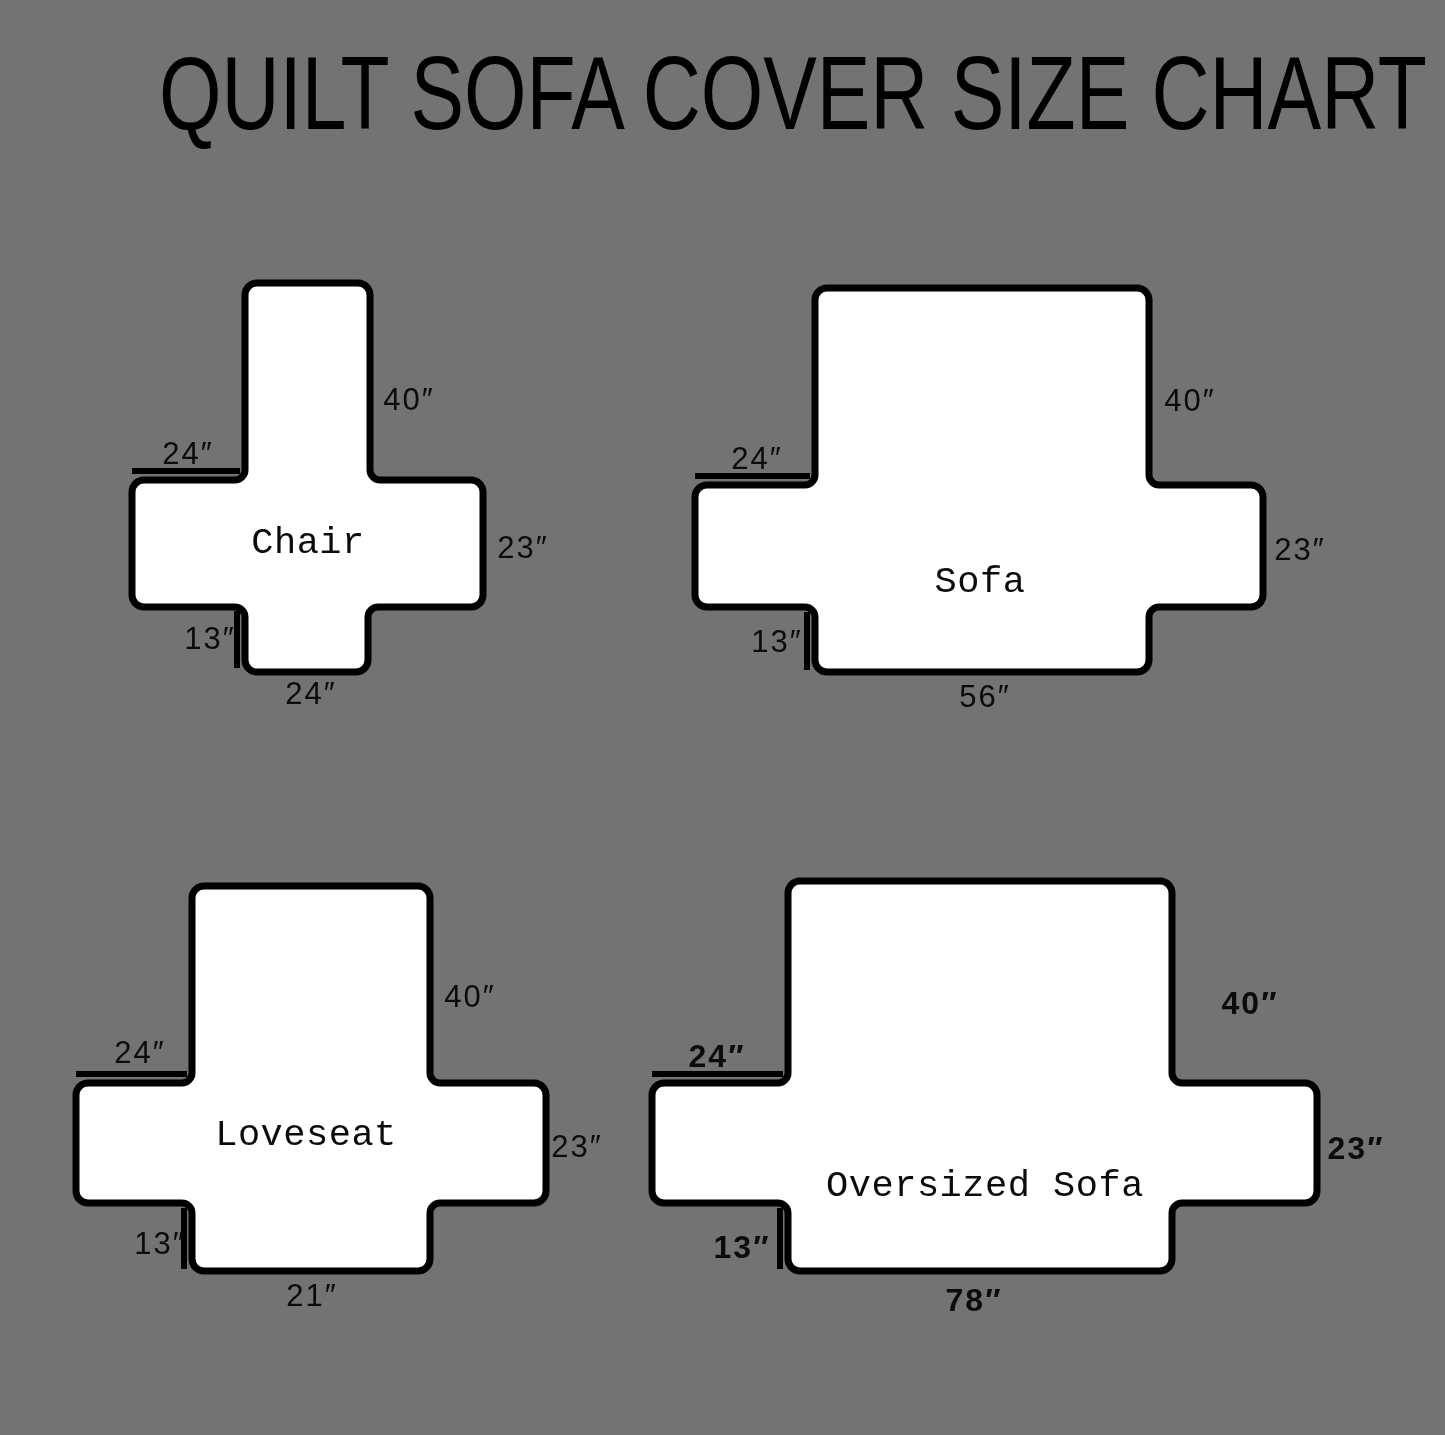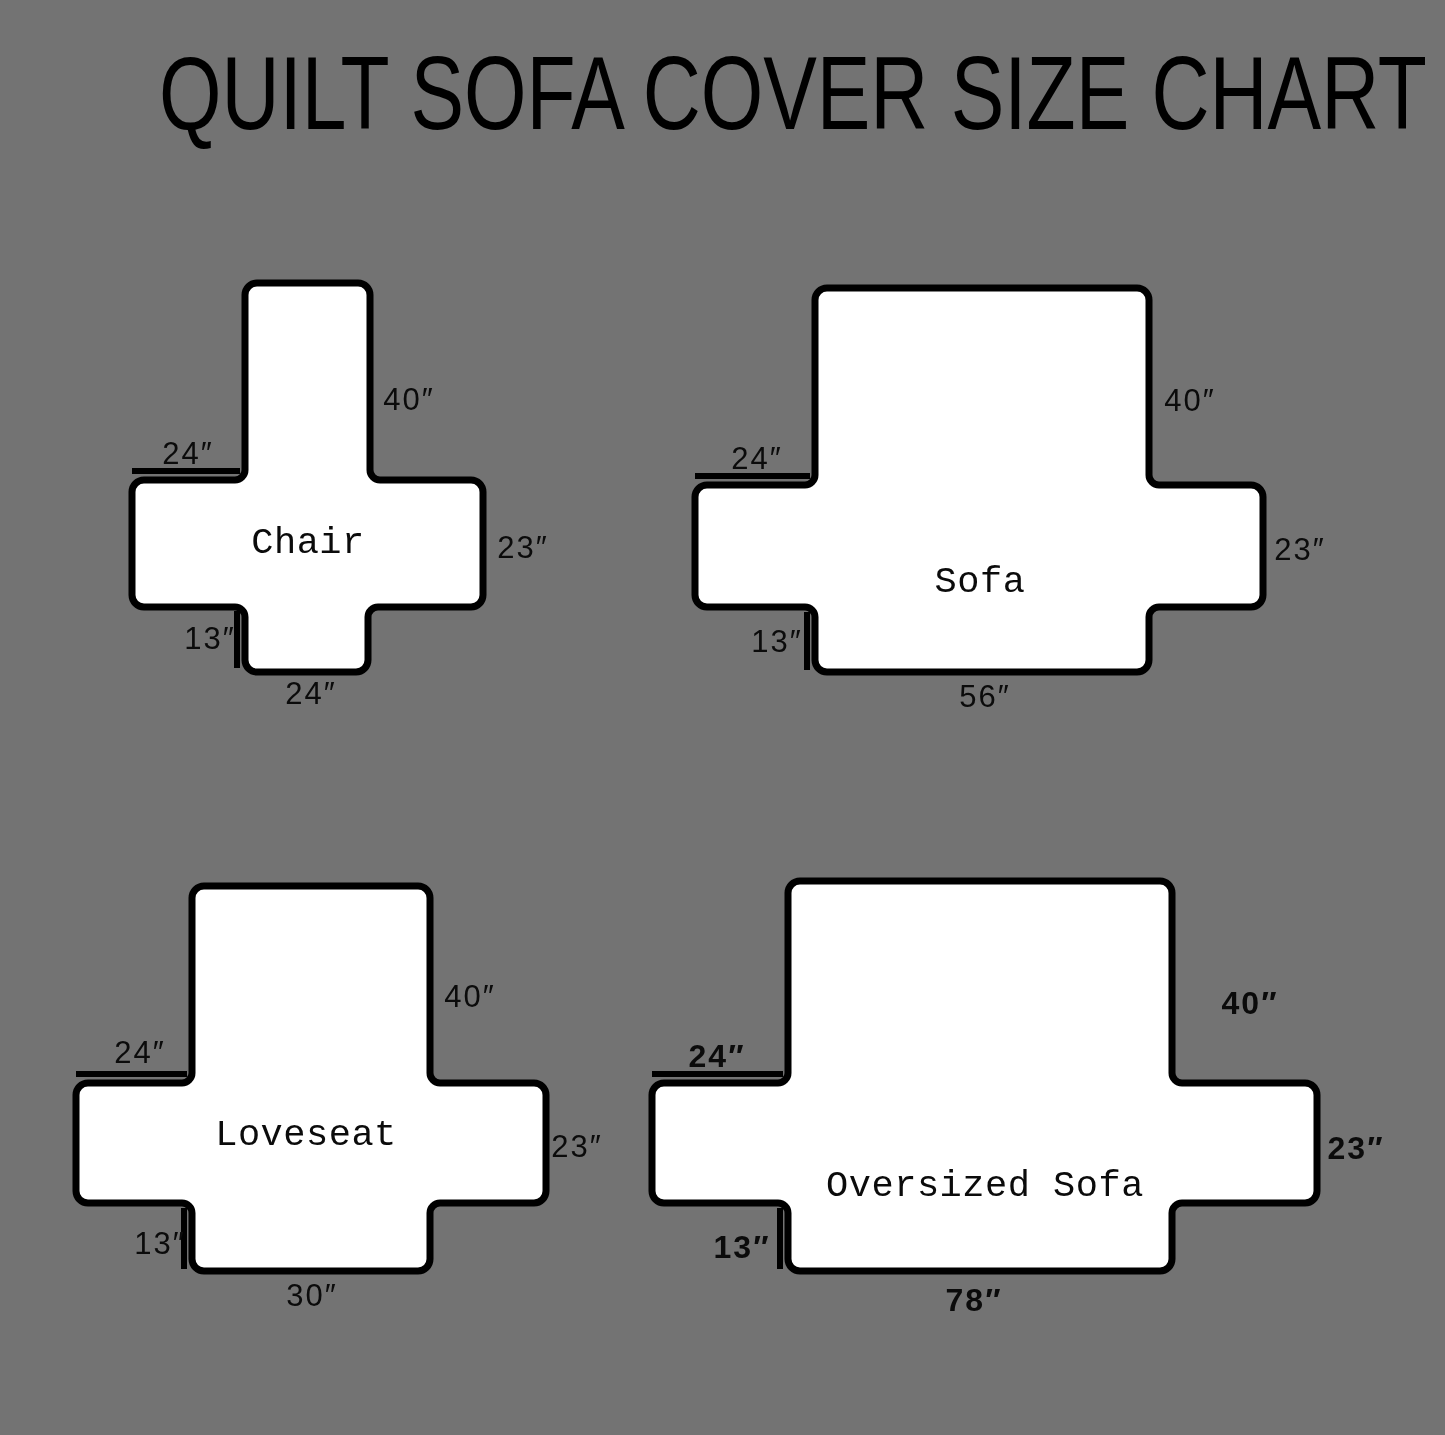--- a/index.html
+++ b/index.html
@@ -69,21 +69,21 @@
     <svg width="600" height="450" viewBox="0 0 600 450">
       <path class="outline" d="M 144 16 L 358 16 A 12 12 0 0 1 370 28 L 370 203 A 10 10 0 0 0 380 213 L 474 213 A 12 12 0 0 1 486 225 L 486 321 A 12 12 0 0 1 474 333 L 380 333 A 10 10 0 0 0 370 343 L 370 389 A 12 12 0 0 1 358 401 L 144 401 A 12 12 0 0 1 132 389 L 132 343 A 10 10 0 0 0 122 333 L 28 333 A 12 12 0 0 1 16 321 L 16 225 A 12 12 0 0 1 28 213 L 122 213 A 10 10 0 0 0 132 203 L 132 28 A 12 12 0 0 1 144 16 Z"></path>
       <line class="tick" x1="16" y1="204" x2="127" y2="204"></line>
       <line class="tick" x1="124" y1="338" x2="124" y2="399"></line>
     </svg>
     <span class="dim" style="left:410px;top:127px;">40″</span>
     <span class="dim" style="left:80px;top:183px;">24″</span>
     <span class="name" style="left:246px;top:265px;">Loveseat</span>
     <span class="dim" style="left:517px;top:277px;">23″</span>
     <span class="dim" style="left:100px;top:374px;">13″</span>
-    <span class="dim" style="left:252px;top:426px;">30″</span>
+    <span class="dim" style="left:252px;top:426px;">21″</span>
   </figure>
 
   <figure class="diagram diagram-oversized">
     <svg width="780" height="450" viewBox="0 0 780 450">
       <path class="outline" d="M 160 11 L 520 11 A 12 12 0 0 1 532 23 L 532 203 A 10 10 0 0 0 542 213 L 665 213 A 12 12 0 0 1 677 225 L 677 321 A 12 12 0 0 1 665 333 L 542 333 A 10 10 0 0 0 532 343 L 532 389 A 12 12 0 0 1 520 401 L 160 401 A 12 12 0 0 1 148 389 L 148 343 A 10 10 0 0 0 138 333 L 24 333 A 12 12 0 0 1 12 321 L 12 225 A 12 12 0 0 1 24 213 L 138 213 A 10 10 0 0 0 148 203 L 148 23 A 12 12 0 0 1 160 11 Z"></path>
       <line class="tick" x1="12" y1="204" x2="143" y2="204"></line>
       <line class="tick" x1="140" y1="338" x2="140" y2="399"></line>
     </svg>
     <span class="dim" style="left:610px;top:133px;">40″</span>
     <span class="dim" style="left:77px;top:186px;">24″</span>

